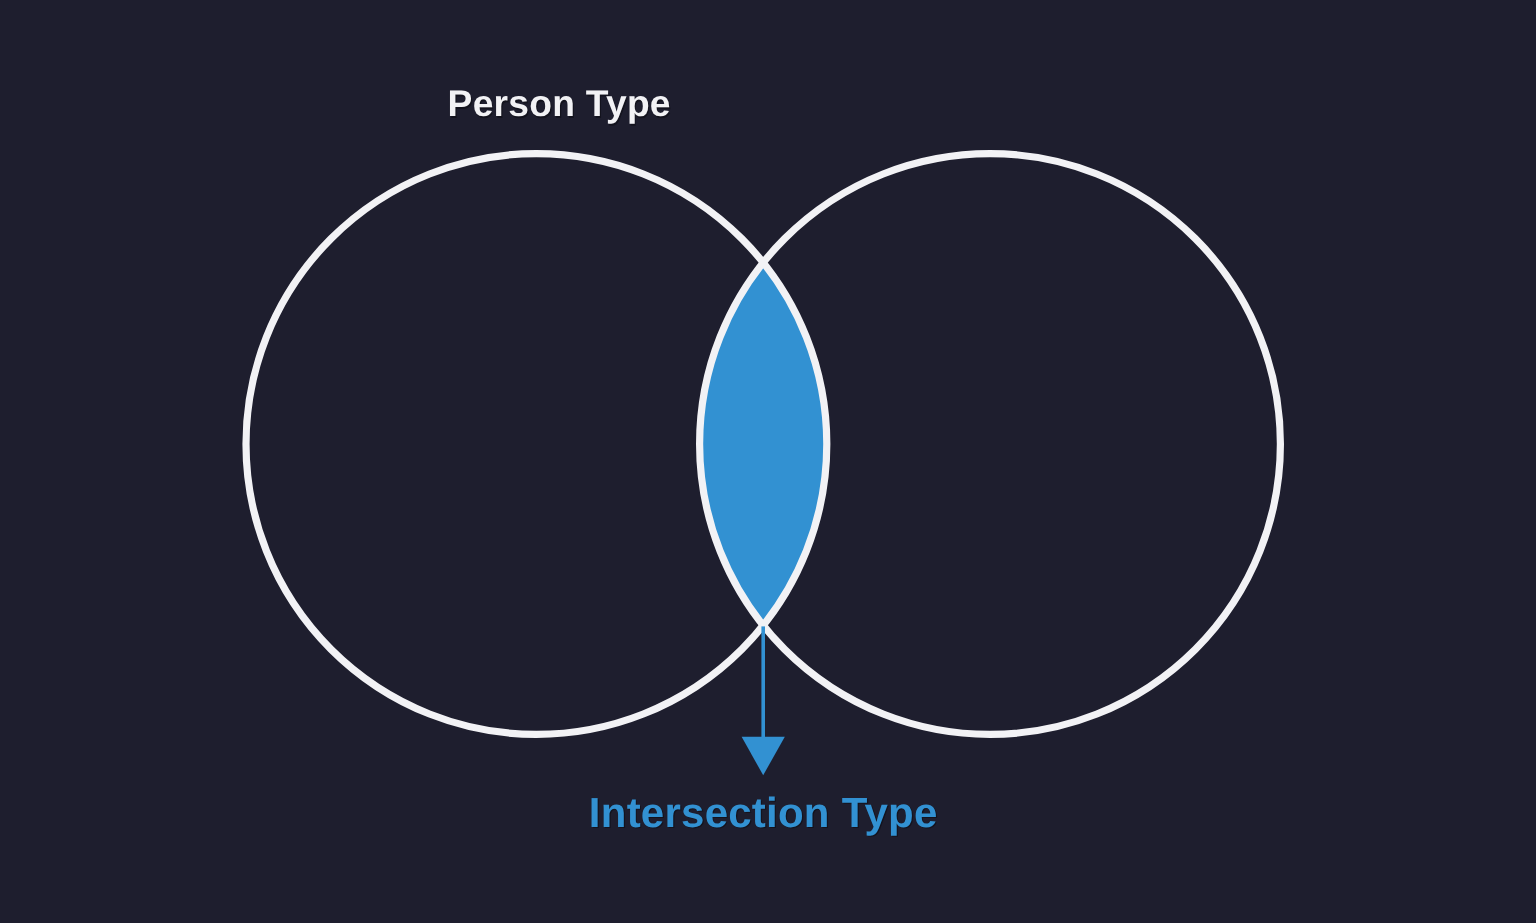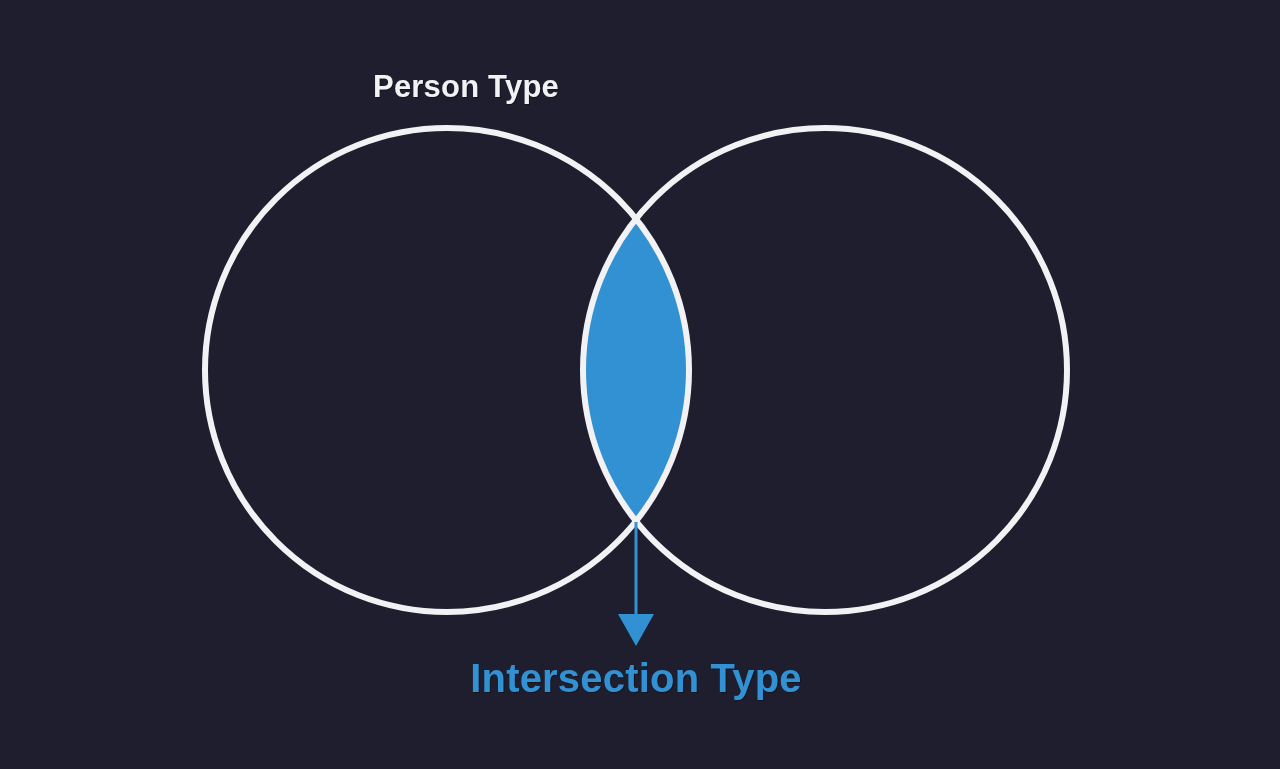--- a/index.html
+++ b/index.html
@@ -40,21 +40,21 @@
   }
   #label-person { left: 466px; top: 87px; }
   #label-dog    { left: 822px; top: 87px; }
   #label-intersection {
     position: absolute;
     left: 636px;
     top: 678px;
     transform: translate(-50%, -50%);
     font-family: "Liberation Sans", sans-serif;
     font-weight: bold;
-    font-size: 40px;
+    font-size: 35px;
     letter-spacing: 0.2px;
     color: #3291d2;
     white-space: nowrap;
     text-shadow: 1px 1px 0 rgba(0,0,0,0.35);
   }
 </style>
 </head>
 <body>
 
 <div id="venn-stage">

